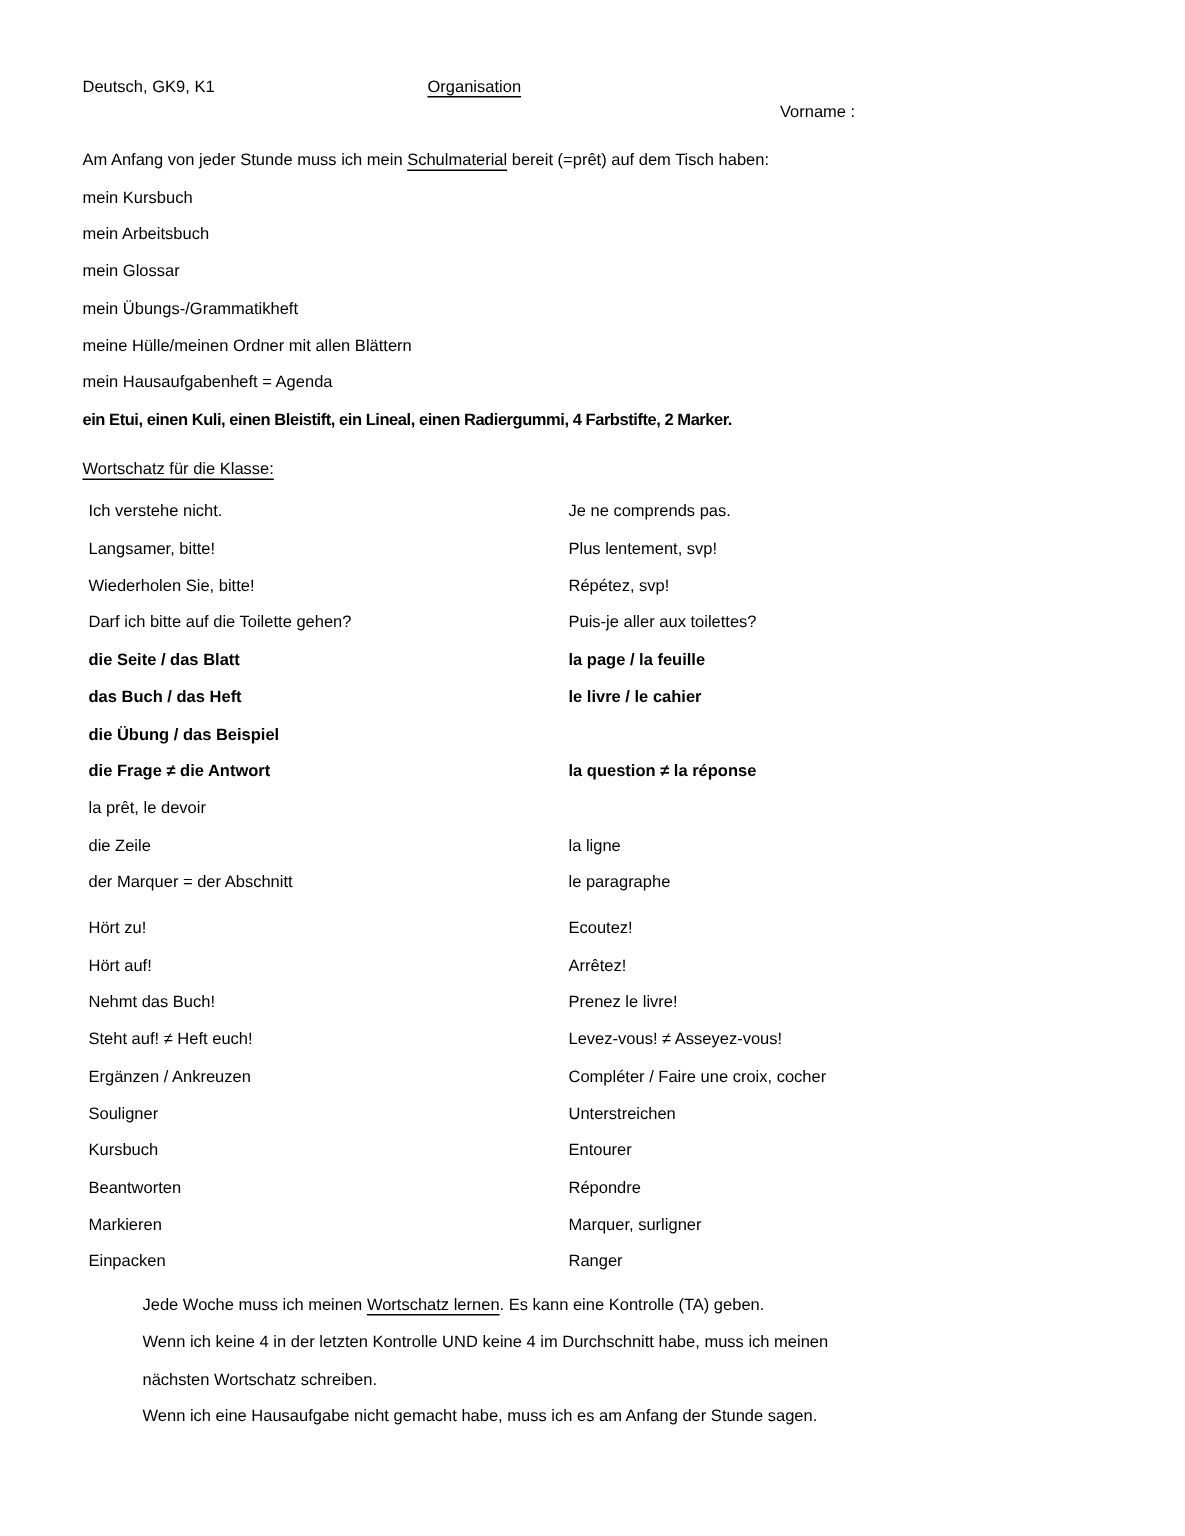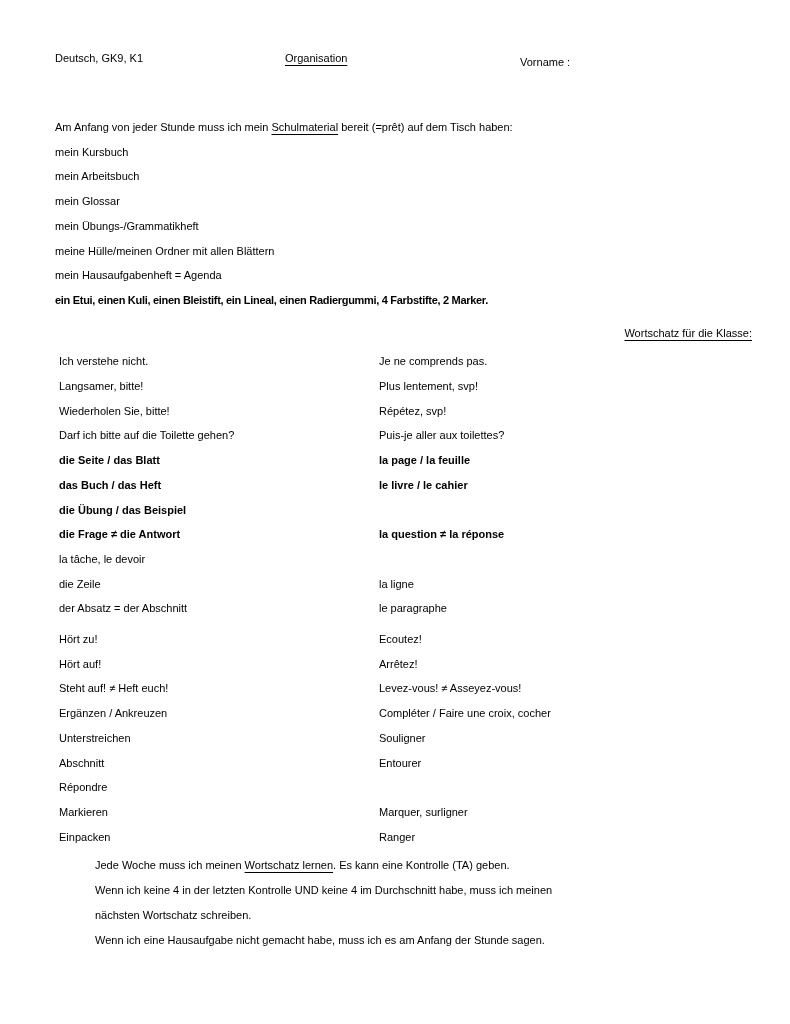--- a/index.html
+++ b/index.html
@@ -16,31 +16,31 @@
   }
   .content {
     position: absolute;
     left: 55px;
     top: 46px;
     right: 38px;
   }
   .header { position: relative; height: 25px; white-space: nowrap; }
   .header .course { position: absolute; left: 0; top: 0; }
   .header .doc-title { position: absolute; left: 230px; top: 0; }
-  .header .name-label { position: absolute; left: 465px; top: 4px; }
+  .header .name-label { position: absolute; left: 465px; top: 17px; }
   .u {
     text-decoration: underline;
     text-underline-offset: 3px;
     text-decoration-thickness: 1.3px;
   }
   .b { font-weight: 700; }
-  .intro { margin-top: 44px; white-space: nowrap; }
+  .intro { margin-top: 24px; white-space: nowrap; }
   .line { white-space: nowrap; }
   .tight { letter-spacing: -0.3px; }
-  .section-title { margin-top: 8px; text-align: right; }
+  .section-title { margin-top: 8px; }
   .vocab { margin: 4px; }
   .vocab.second { margin-top: 6px; }
   .row { display: grid; grid-template-columns: 320px 1fr; white-space: nowrap; }
   .footer-block { margin-top: 0; margin-left: 40px; }
 </style>
 </head>
 <body>
 
 <div class="page">
   <div class="content">
@@ -91,58 +91,63 @@
           <span>le livre / le cahier</span>
         </div>
       <div class="row b">
           <span>die Übung / das Beispiel</span>
         </div>
       <div class="row b">
           <span>die Frage ≠ die Antwort</span>
           <span>la question ≠ la réponse</span>
         </div>
       <div class="row">
-          <span>la tâche, le devoir</span>
+          <span>la prêt, le devoir</span>
         </div>
       <div class="row">
           <span>die Zeile</span>
           <span>la ligne</span>
         </div>
       <div class="row">
-          <span>der Absatz = der Abschnitt</span>
+          <span>der Marquer = der Abschnitt</span>
           <span>le paragraphe</span>
         </div>
     </div>
 
     <div class="vocab second">
       <div class="row">
           <span>Hört zu!</span>
           <span>Ecoutez!</span>
         </div>
       <div class="row">
           <span>Hört auf!</span>
           <span>Arrêtez!</span>
         </div>
       <div class="row">
+          <span>Nehmt das Buch!</span>
+          <span>Prenez le livre!</span>
+        </div>
+      <div class="row">
           <span>Steht auf! ≠ Heft euch!</span>
           <span>Levez-vous! ≠ Asseyez-vous!</span>
         </div>
       <div class="row">
           <span>Ergänzen / Ankreuzen</span>
           <span>Compléter / Faire une croix, cocher</span>
         </div>
       <div class="row">
+          <span>Souligner</span>
           <span>Unterstreichen</span>
-          <span>Souligner</span>
         </div>
       <div class="row">
-          <span>Abschnitt</span>
+          <span>Kursbuch</span>
           <span>Entourer</span>
         </div>
       <div class="row">
+          <span>Beantworten</span>
           <span>Répondre</span>
         </div>
       <div class="row">
           <span>Markieren</span>
           <span>Marquer, surligner</span>
         </div>
       <div class="row">
           <span>Einpacken</span>
           <span>Ranger</span>
         </div>

